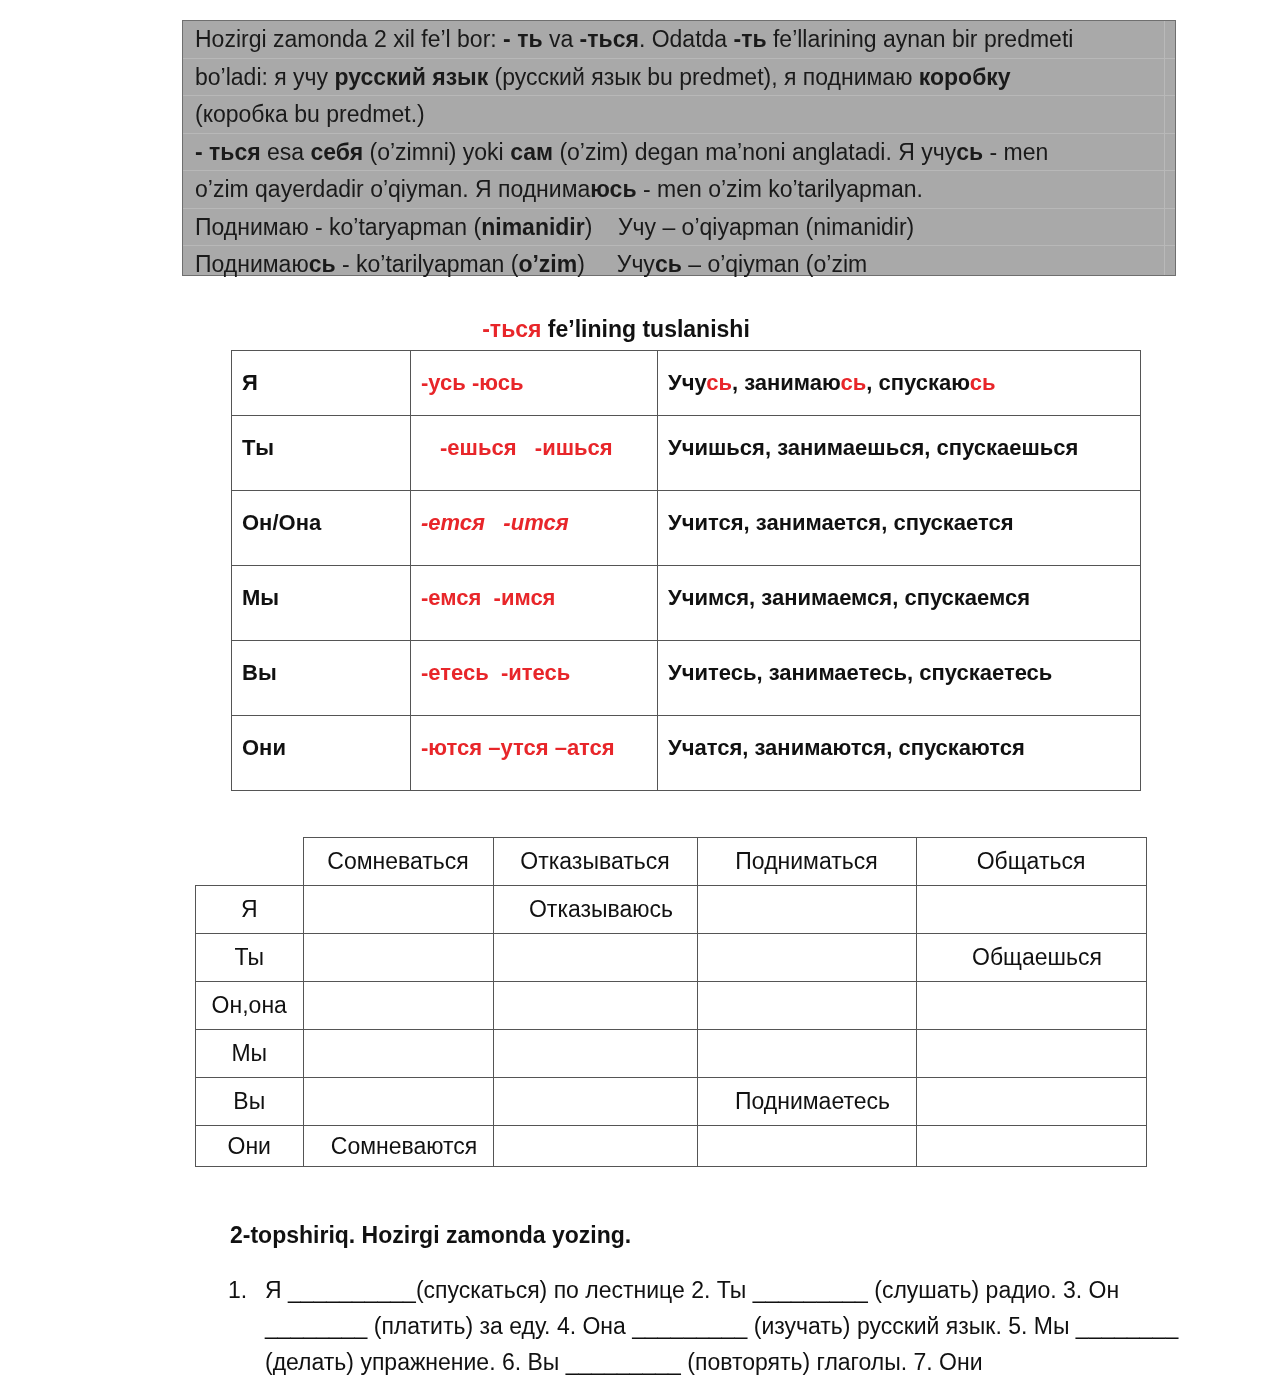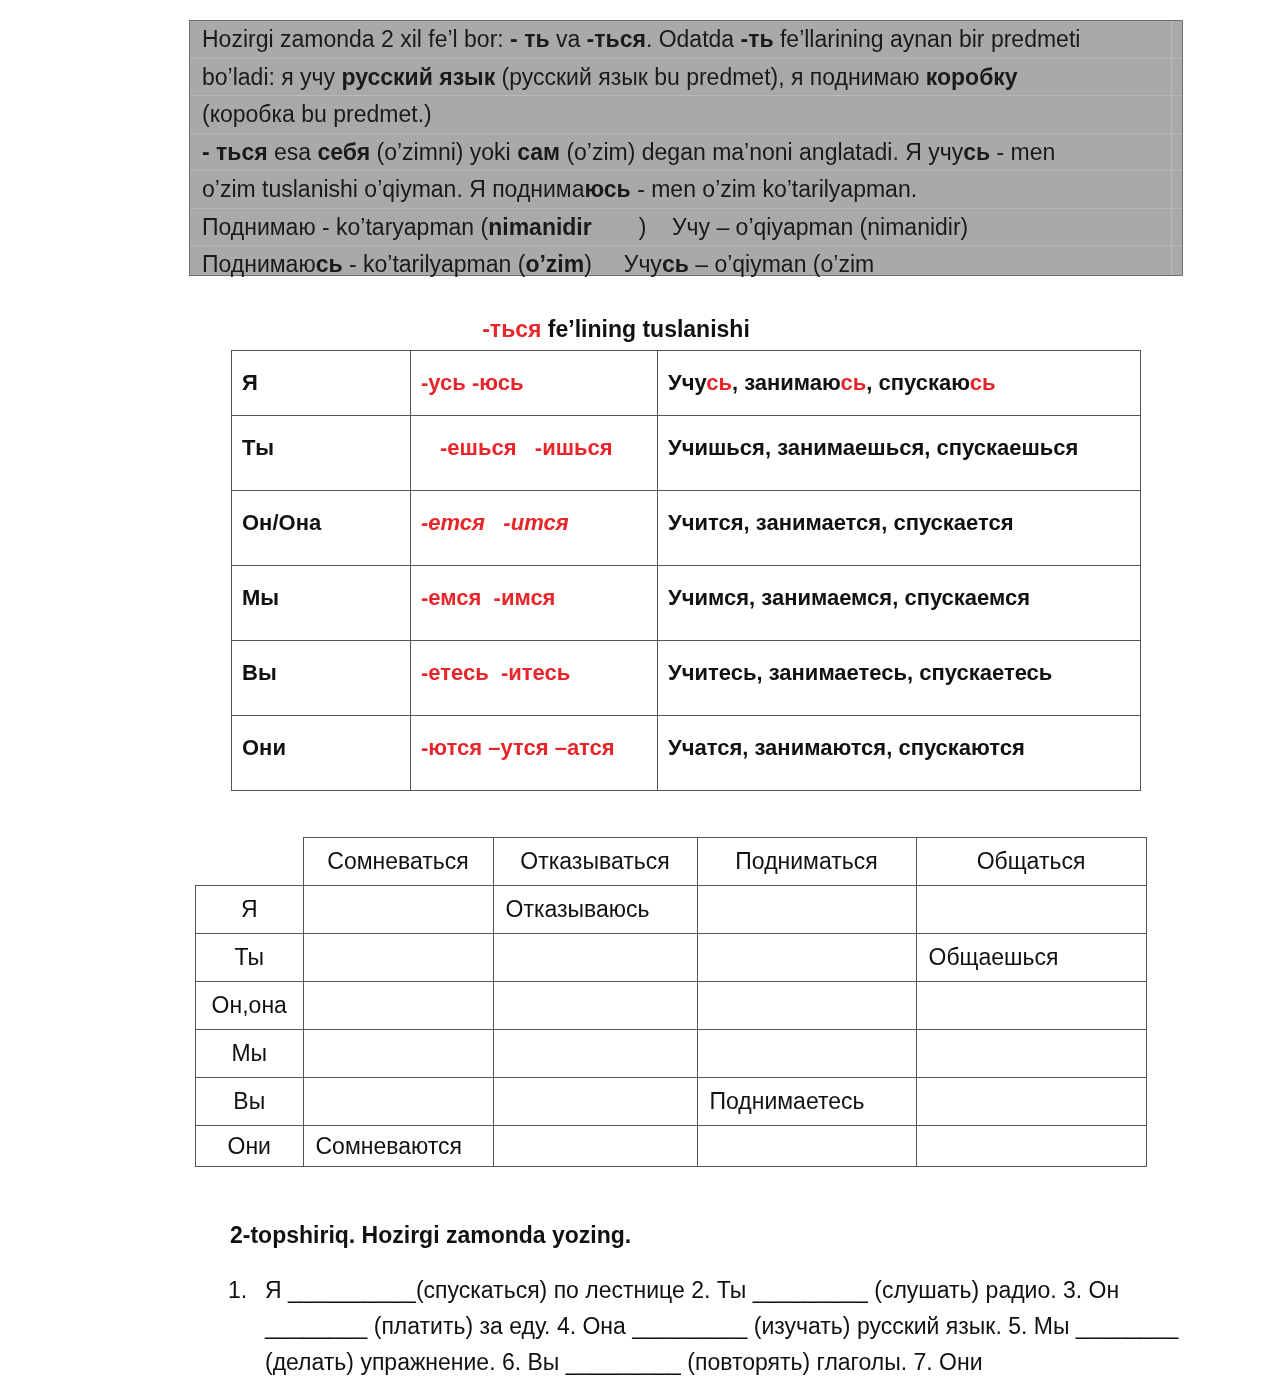--- a/index.html
+++ b/index.html
@@ -2,21 +2,21 @@
 <html><head>
 <meta charset="utf-8">
 <style>
   html, body { margin: 0; padding: 0; background: #ffffff; }
   body { width: 1284px; height: 1389px; position: relative; overflow: hidden;
          font-family: "Liberation Sans", sans-serif; color: #111; }
   .red { color: #e8262a; }
   b { font-weight: bold; }
 
   
-  .intro { position: absolute; left: 189px; top: 20px; width: 994px; height: 256px;
+  .intro { position: absolute; left: 182px; top: 20px; width: 994px; height: 256px;
            background: #a9a9a9; border: 1px solid #6f6f6f; box-sizing: border-box; }
   .intro-line { height: 36.5px; line-height: 36px; padding-left: 12px; font-size: 23px;
                 border-bottom: 1px solid #b8b8b8; white-space: nowrap; color: #1a1a1a; }
   .intro-line:last-child { border-bottom: none; }
   .intro-rule { position: absolute; right: 10px; top: 0; bottom: 0; width: 1px; background: #b9b9b9; }
 
   
   .conj-title { position: absolute; left: 0; width: 1232px; top: 316px; text-align: center;
                 font-size: 23px; font-weight: bold; }
 
@@ -29,41 +29,41 @@
   table.conj tr.r0 td { height: 55px; line-height: 64px; }
   table.conj tr.rn td { height: 74px; line-height: 64px; }
 
   
   table.ex { position: absolute; left: 195px; top: 837px; border-collapse: collapse;
              font-size: 23px; }
   table.ex td { border: 1.5px solid #555; height: 47px; padding: 0; }
   table.ex td.blank { border-top: none; border-left: none; }
   table.ex td.hdr { text-align: center; }
   table.ex td.pron { text-align: center; }
-  table.ex td.ans { padding-left: 12px; }
+  table.ex td.ans { padding-left: 12px; text-align: center; }
 
   
   .task-title { position: absolute; left: 230px; top: 1222px; font-size: 23px; font-weight: bold; }
   .task-list { position: absolute; left: 228px; top: 1272px; width: 960px; font-size: 23px;
                line-height: 36px; }
   .task-num { position: absolute; left: 0; top: 0; }
   .task-text { margin-left: 37px; }
 </style>
 </head>
 <body>
 
 <div class="intro">
   <div class="intro-rule"></div>
   <div id="intro-lines">
       <div class="intro-line"><span style="white-space: pre;">Hozirgi zamonda 2 xil fe’l bor: </span><b style="white-space: pre;">- ть</b><span style="white-space: pre;"> va </span><b style="white-space: pre;">-ться</b><span style="white-space: pre;">. Odatda </span><b style="white-space: pre;">-ть</b><span style="white-space: pre;"> fe’llarining aynan bir predmeti</span></div>
       <div class="intro-line"><span style="white-space: pre; margin-top: 42px;">bo’ladi: я учу </span><b style="white-space: pre;">русский язык</b><span style="white-space: pre;"> (русский язык bu predmet), я поднимаю </span><b style="white-space: pre;">коробку</b></div>
       <div class="intro-line"><span style="white-space: pre;">(коробка bu predmet.)</span></div>
       <div class="intro-line"><b style="white-space: pre;">- ться</b><span style="white-space: pre;"> esa </span><b style="white-space: pre;">себя</b><span style="white-space: pre;"> (o’zimni) yoki </span><b style="white-space: pre;">сам</b><span style="white-space: pre;"> (o’zim) degan ma’noni anglatadi. Я учу</span><b style="white-space: pre;">сь</b><span style="white-space: pre;"> - men</span></div>
-      <div class="intro-line"><span style="white-space: pre;">o’zim tuslanishi o’qiyman. Я поднима</span><b style="white-space: pre;">юсь</b><span style="white-space: pre;"> - men o’zim ko’tarilyapman.</span></div>
-      <div class="intro-line"><span style="white-space: pre;">Поднимаю - ko’taryapman (</span><b style="white-space: pre;">nimanidir</b><span style="white-space: pre; margin-left: 47px;">)    Учу – o’qiyapman (nimanidir)</span></div>
+      <div class="intro-line"><span style="white-space: pre;">o’zim qayerdadir o’qiyman. Я поднима</span><b style="white-space: pre;">юсь</b><span style="white-space: pre;"> - men o’zim ko’tarilyapman.</span></div>
+      <div class="intro-line"><span style="white-space: pre;">Поднимаю - ko’taryapman (</span><b style="white-space: pre;">nimanidir</b><span style="white-space: pre;">)    Учу – o’qiyapman (nimanidir)</span></div>
       <div class="intro-line"><span style="white-space: pre;">Поднимаю</span><b style="white-space: pre;">сь</b><span style="white-space: pre;"> - ko’tarilyapman (</span><b style="white-space: pre;">o’zim</b><span style="white-space: pre;">)     Учу</span><b style="white-space: pre;">сь</b><span style="white-space: pre;"> – o’qiyman (o’zim</span></div>
     </div>
 </div>
 
 <div class="conj-title">
   <span class="red">-ться</span><span> fe’lining tuslanishi</span>
 </div>
 
 <table class="conj">
   <tbody id="conj-body">

